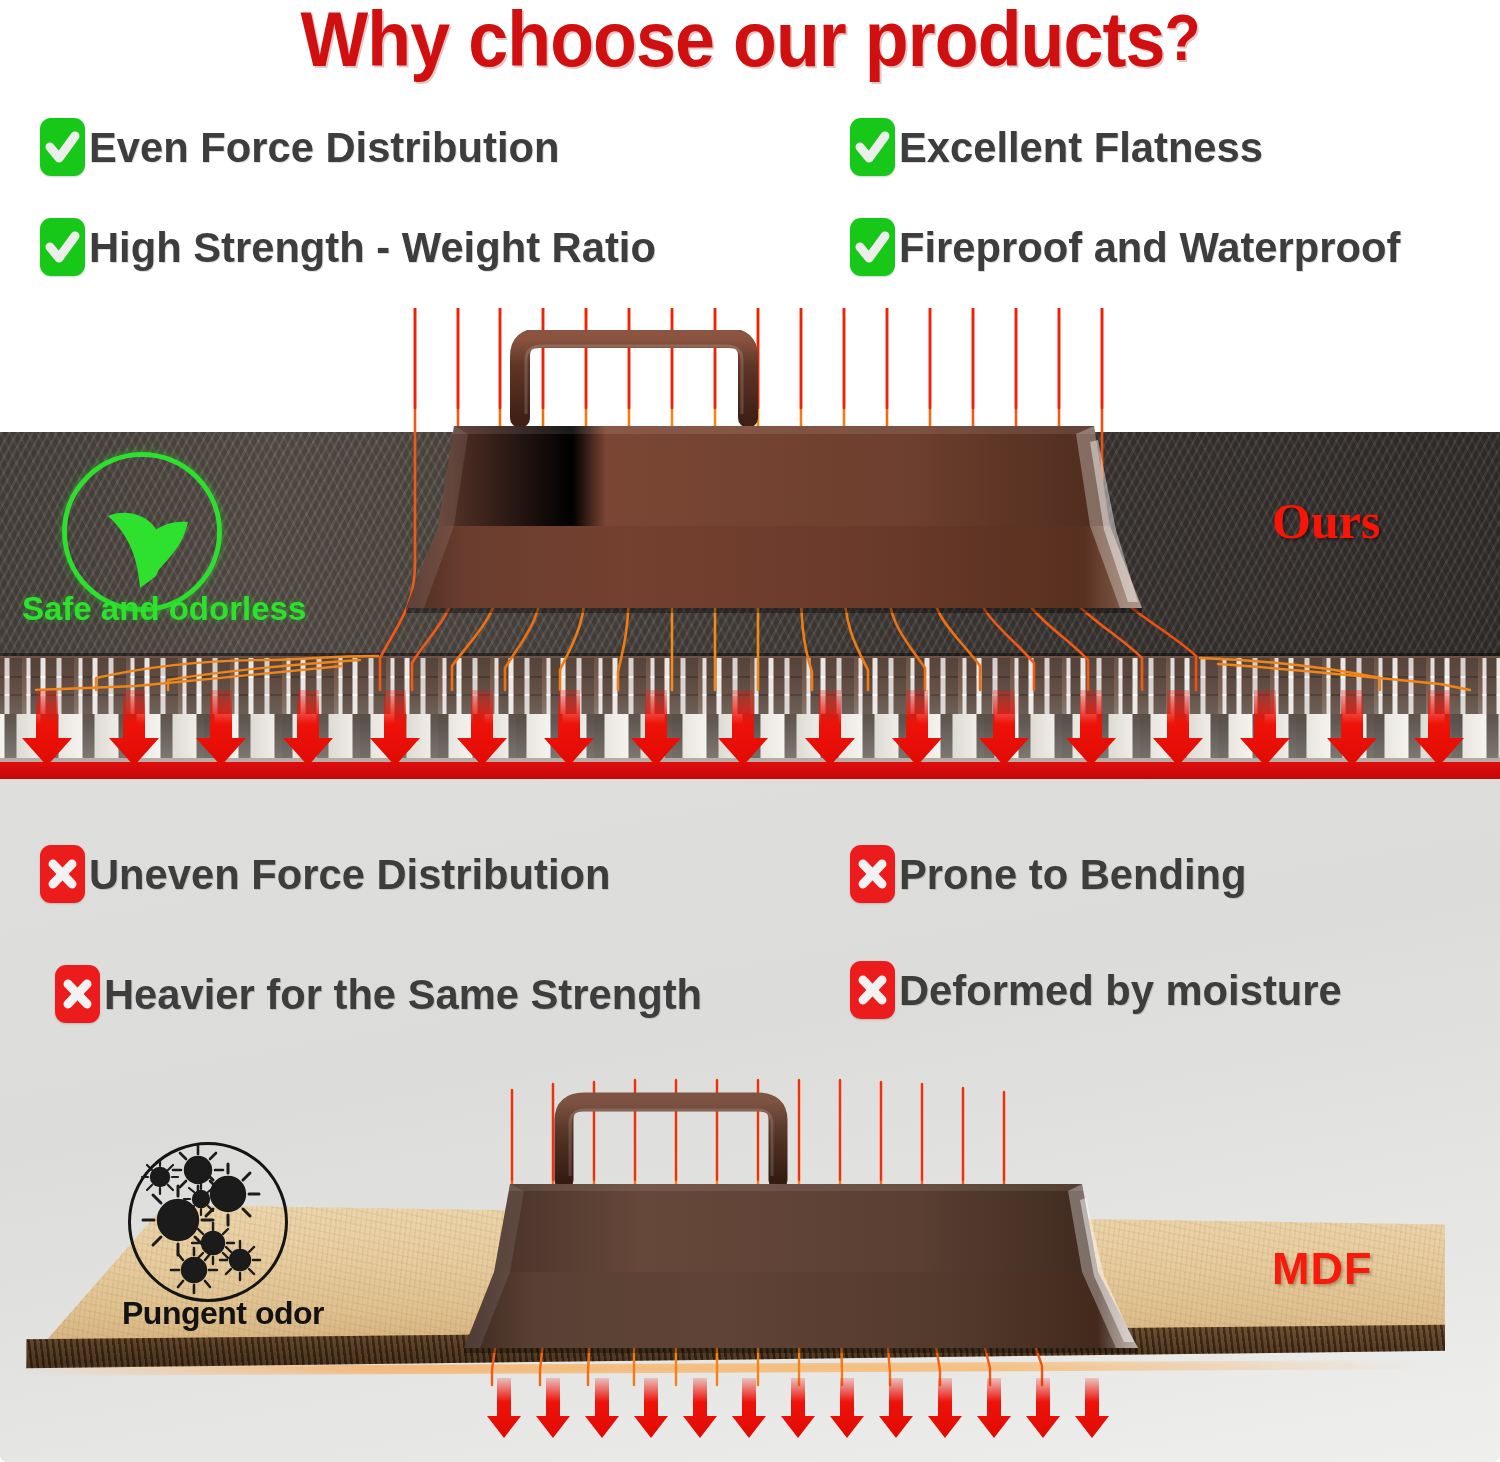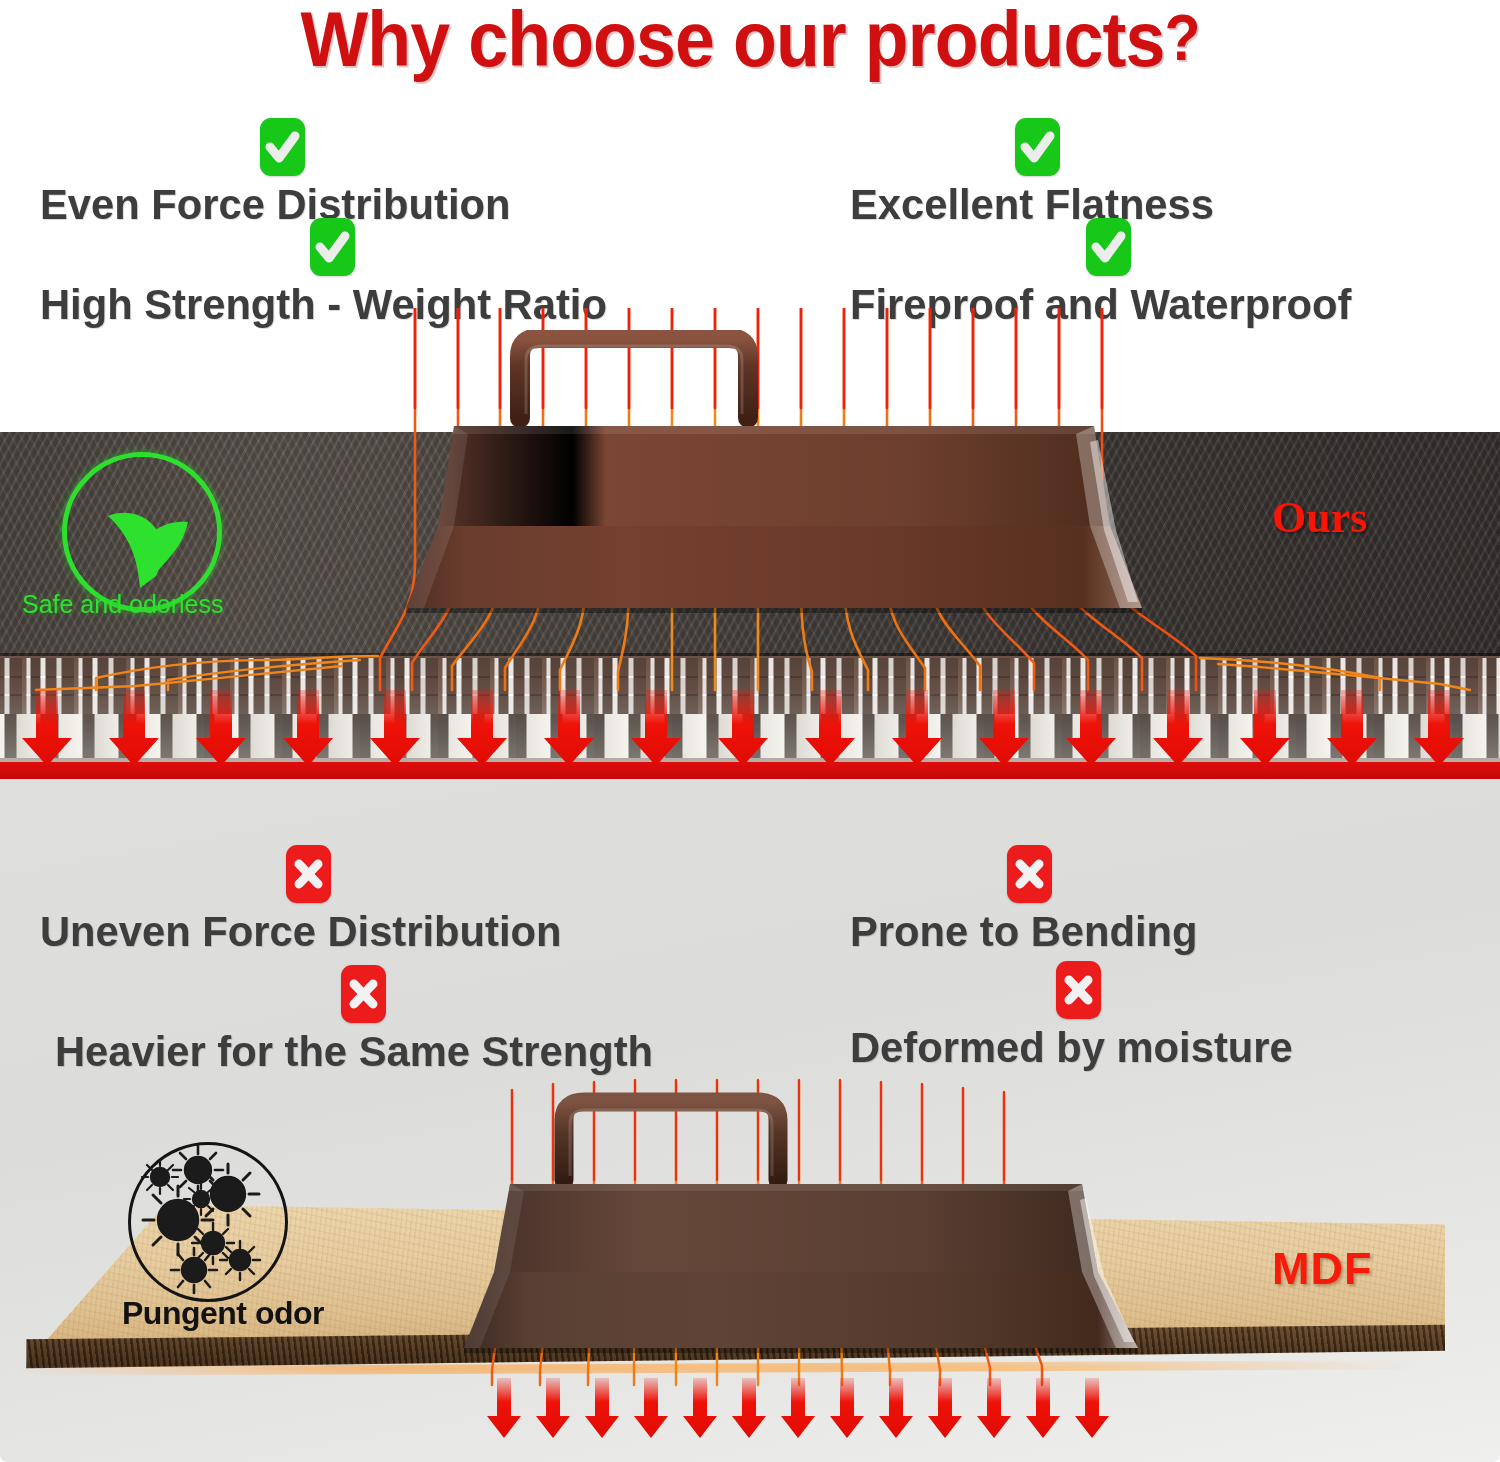--- a/index.html
+++ b/index.html
@@ -46,21 +46,20 @@
   .feat-row {
     position: relative;
     height: 100px;
   }
   .feat-item {
     position: absolute;
     display: flex;
     align-items: center;
     gap: 4px;
     white-space: nowrap;
-    flex-direction: column;
   }
   .feat-item.col-left  { left: 40px; }
   .feat-item.col-right { left: 850px; }
 
   .feat-label {
     font-family: "Liberation Sans Narrow", "Liberation Sans", sans-serif;
     font-weight: bold;
     font-size: 43px;
     color: #3d3d3d;
     transform: scaleX(0.97);
@@ -145,21 +144,21 @@
     left: 0; top: 762px;
     width: 1500px; height: 17px;
     background: linear-gradient(180deg,#e00d0d 0%, #c40707 100%);
   }
 
   #ours-label {
     position: absolute;
     left: 1272px; top: 492px;
     font-family: "Liberation Serif", serif;
     font-weight: bold;
-    font-size: 44px;
+    font-size: 50px;
     color: #fa1406;
     letter-spacing: 0px;
     text-shadow: 2px 2px 3px rgba(0,0,0,0.45);
   }
 
   
   #eco-badge {
     position: absolute;
     left: 62px; top: 452px;
     width: 160px; height: 160px;
@@ -168,22 +167,22 @@
     position: absolute; inset: 0;
     border: 5px solid #2ee02e;
     border-radius: 50%;
     box-shadow: 0 0 8px rgba(40,230,40,0.45);
   }
   #eco-badge svg { position: absolute; left: 16px; top: 12px; width: 128px; height: 136px; }
   #eco-label {
     position: absolute;
     left: 22px; top: 590px;
     font-family: "Liberation Sans Narrow", "Liberation Sans", sans-serif;
-    font-weight: normal;
-    font-size: 25px;
+    font-weight: bold;
+    font-size: 33px;
     color: #2fe12f;
     text-shadow: 0 0 6px rgba(30,190,30,0.55);
     white-space: nowrap;
   }
 
   
   #lower-bg {
     position: absolute;
     left: 0; top: 779px;
     width: 1500px; height: 683px;

